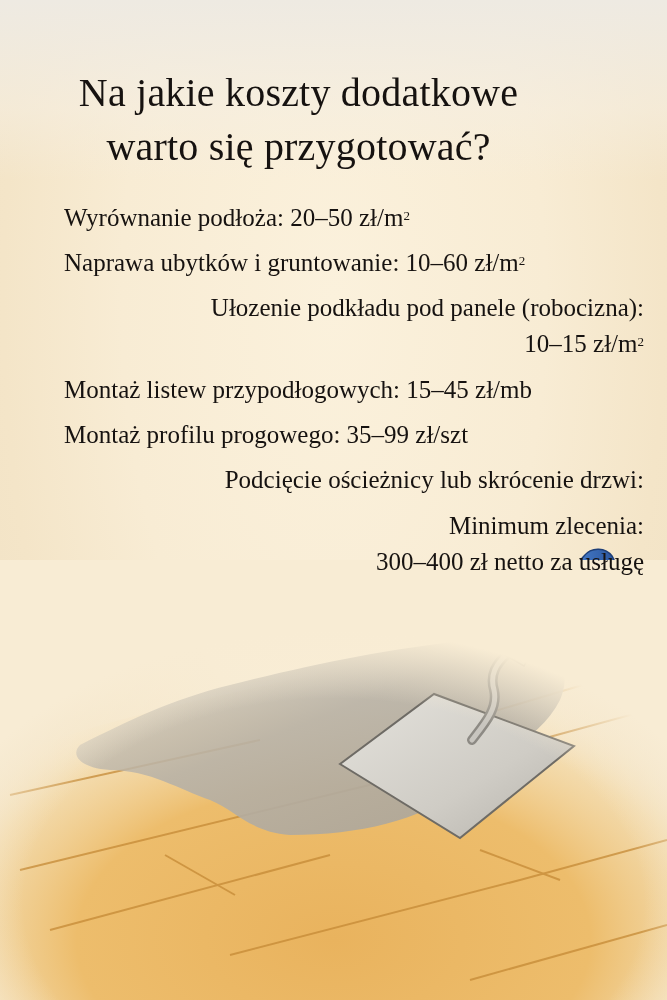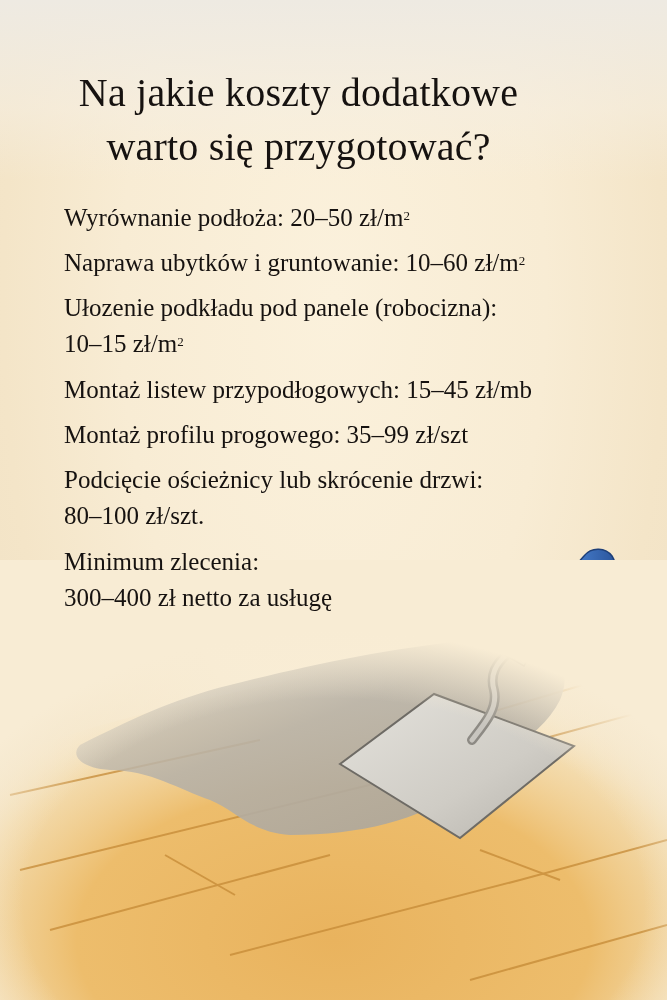--- a/index.html
+++ b/index.html
@@ -17,21 +17,21 @@
   .title {
     position:absolute; left:0; top:66px; width:597px; text-align:center;
     font-size:40px; line-height:54px; font-weight:normal; margin:0;
     letter-spacing:0.2px;
   }
   .cost-list {
     position:absolute; left:64px; top:200px; width:580px; margin:0; padding:0; list-style:none;
     font-size:25px; line-height:36px;
   }
   .cost-list li { margin:0 0 9px 0; }
-  .cost-list li.two-line { margin-bottom:10px; }
+  .cost-list li.two-line { margin-bottom:10px;text-align:right; }
   .cost-list sup { font-size:13px; vertical-align:top; position:relative; top:-2px; }
 </style>
 </head>
 <body>
 
 <div class="paper-top"></div>
 
 <svg class="illustration" viewBox="0 0 667 1000" xmlns="http://www.w3.org/2000/svg">
   <defs>
     <radialGradient id="woodFade" cx="50%" cy="85%" r="70%">
@@ -92,15 +92,15 @@
   <span>Na jakie koszty dodatkowe</span><br>
   <span>warto się przygotować?</span>
 </h1>
 
 <ul class="cost-list">
   <li><span>Wyrównanie podłoża: 20–50 zł/m</span><sup>2</sup></li>
   <li><span>Naprawa ubytków i gruntowanie: 10–60 zł/m</span><sup>2</sup></li>
   <li class="two-line"><span>Ułozenie podkładu pod panele (robocizna):</span><br><span>10–15 zł/m</span><sup>2</sup></li>
   <li><span>Montaż listew przypodłogowych: 15–45 zł/mb</span></li>
   <li><span>Montaż profilu progowego: 35–99 zł/szt</span></li>
-  <li class="two-line"><span>Podcięcie ościeżnicy lub skrócenie drzwi:</span><br><span>80–100 zł/szt.</span></li>
+  <li class="two-line"><span>Podcięcie ościeżnicy lub skrócenie drzwi:</span><br></li>
   <li class="two-line"><span>Minimum zlecenia:</span><br><span>300–400 zł netto za usługę</span></li>
 </ul>
 
 </body></html>

